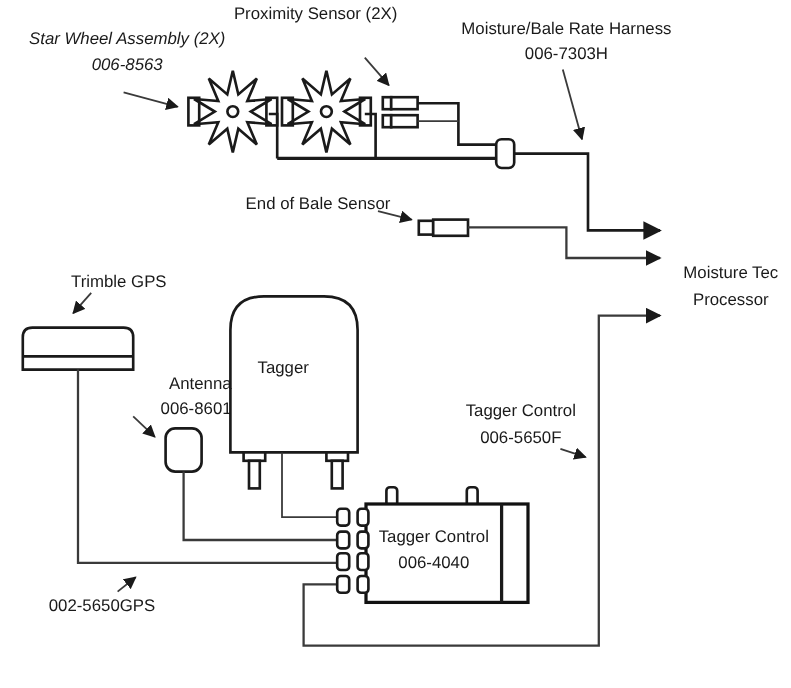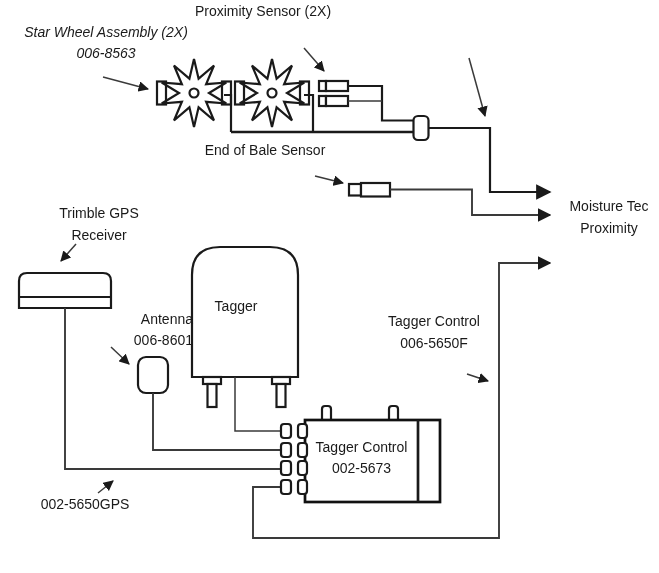--- a/index.html
+++ b/index.html
@@ -12,21 +12,21 @@
   }
   #wires { position:absolute; left:0; top:0; }
   .label {
     position:absolute;
     font-size:14px;
     line-height:21px;
     color:#1a1a1a;
     text-align:center;
     white-space:nowrap;
   }
-  .lh22 { line-height:22px; }
+  .lh22 { line-height:22px;margin-top:21px; }
   .s-med   { stroke:#1a1a1a; stroke-width:2.2; fill:none; }
   .s-thick { stroke:#1a1a1a; stroke-width:2.7; fill:none; }
   .s-box   { stroke:#111111; stroke-width:2.7; fill:#ffffff; }
   .s-wire  { stroke:#3a3a3a; stroke-width:1.9; fill:none; }
   .s-thin  { stroke:#3a3a3a; stroke-width:1.5; fill:none; }
   .f-white { fill:#ffffff; }
 </style>
 </head>
 <body>
 
@@ -125,51 +125,54 @@
 
   <div class="label" style="left:8px; top:22px; width:196px;font-style:italic;">
     <div>Star Wheel Assembly (2X)</div>
     <div>006-8563</div>
   </div>
 
   <div class="label" style="left:188px; top:1px; width:150px;">
     <div>Proximity Sensor (2X)</div>
   </div>
 
+  <div class="label" style="left:374px; top:13px; width:196px;">
+    <div>Moisture/Bale Rate Harness</div>
+    <div>006-7303H</div>
+  </div>
 
-  <div class="label" style="left:187px; top:140px; width:156px;">
+  <div class="label" style="left:187px; top:159px; width:156px;">
     <div>End of Bale Sensor</div>
   </div>
 
   <div class="label lh22" style="left:558px; top:195px; width:102px;">
     <div>Moisture Tec</div>
-    <div>Proximity</div>
+    <div>Processor</div>
   </div>
 
   <div class="label lh22" style="left:42px; top:202px; width:114px;">
     <div>Trimble GPS</div>
-    <div>Receiver</div>
   </div>
 
   <div class="label" style="left:79px; top:309px; width:114px;text-align:right;">
     <div>Antenna</div>
     <div>006-8601</div>
   </div>
 
   <div class="label" style="left:194px; top:296px; width:84px;">
     <div>Tagger</div>
   </div>
 
   <div class="label lh22" style="left:379px; top:310px; width:110px;">
     <div>Tagger Control</div>
     <div>006-5650F</div>
   </div>
 
   <div class="label" style="left:306px; top:437px; width:111px;">
     <div>Tagger Control</div>
-    <div>002-5673</div>
+    <div>006-4040</div>
   </div>
 
   <div class="label" style="left:23px; top:494px; width:124px;">
     <div>002-5650GPS</div>
   </div>
 
 </div>
 
 </body></html>

